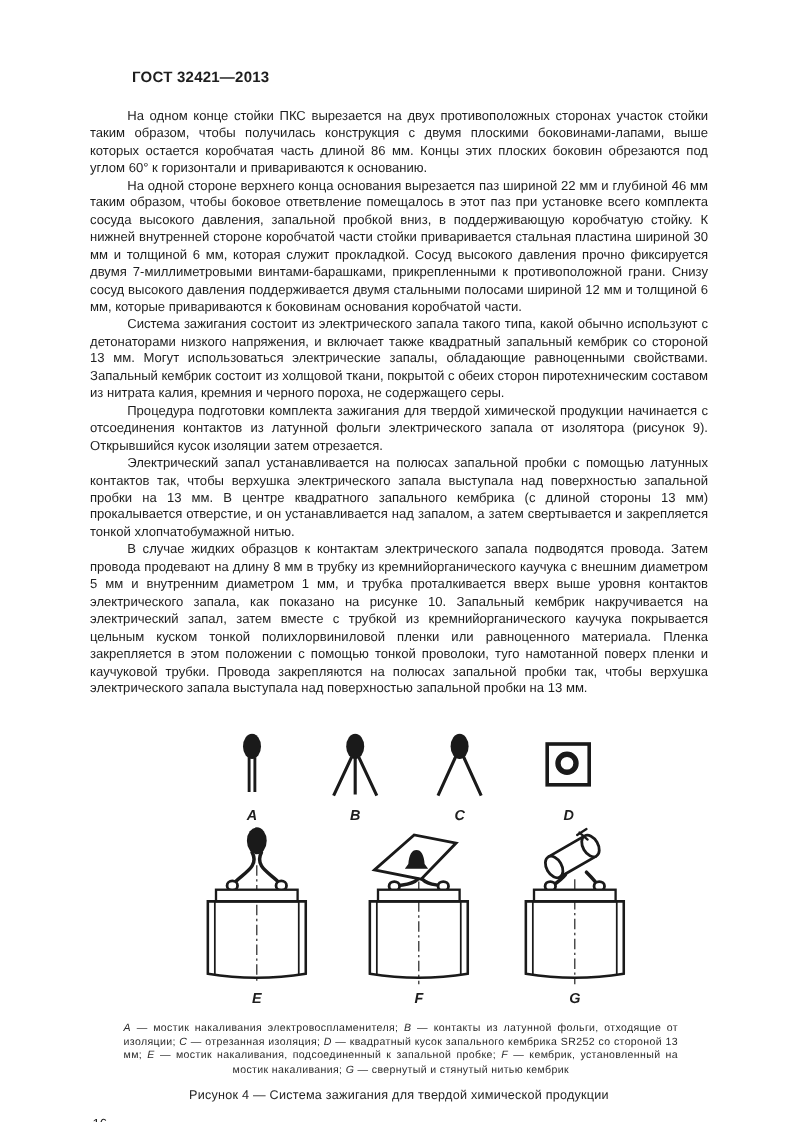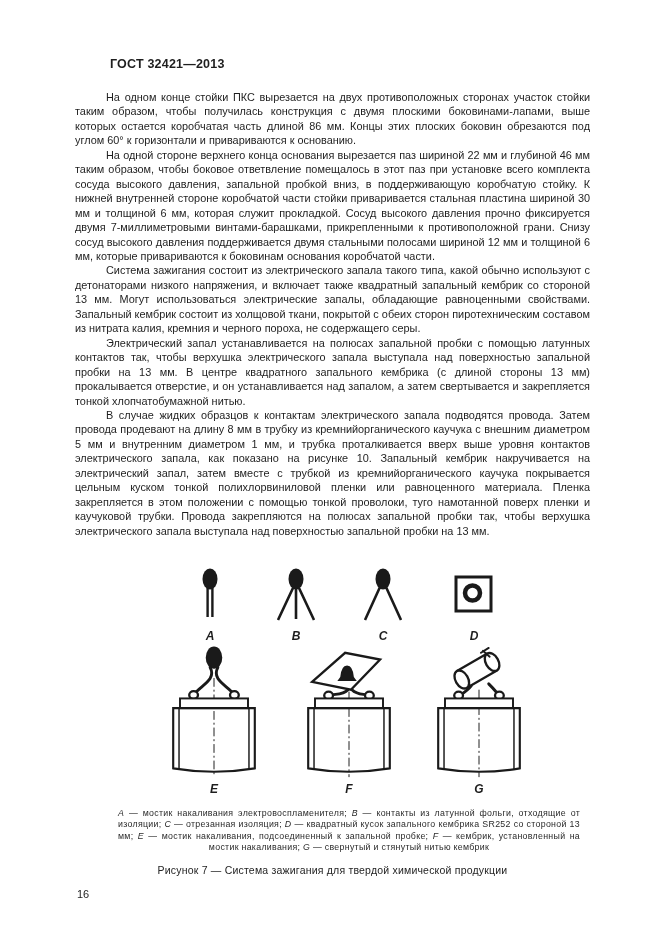--- a/index.html
+++ b/index.html
@@ -16,21 +16,21 @@
   .body-text{margin-top:19px;font-size:10.9px;line-height:14.45px;text-align:justify;}
   .body-text p{margin:0;text-indent:31px;}
   .figures{position:relative;height:232px;margin-top:30px;}
   .fig-item{position:absolute;display:flex;flex-direction:column;align-items:center;}
   .fig-label{
     font-size:12px;font-weight:bold;font-style:italic;
     margin-top:4px;line-height:12px;
   }
   .row2 .fig-label{margin-top:2px;}
   .caption{
-    margin:8px 0 0 43px;width:462px;
+    margin:8px 0 0 28px;width:462px;
     font-size:8.8px;line-height:11.4px;letter-spacing:.3px;
     text-align:justify;text-align-last:center;
     color:#2a2a2a;
   }
   .caption i{font-style:italic;}
   .fig-title{
     margin-top:10px;text-align:center;font-size:10.5px;letter-spacing:.2px;color:#242424;
   }
   .page-number{margin-top:12px;margin-left:2px;font-size:11px;}
   svg{display:block;}
@@ -39,20 +39,21 @@
 <body>
 
 <div class="page">
 
   <p class="doc-header">ГОСТ 32421—2013</p>
 
   <div class="body-text">
     <p>На одном конце стойки ПКС вырезается на двух противоположных сторонах участок стойки таким образом, чтобы получилась конструкция с двумя плоскими боковинами-лапами, выше которых остается коробчатая часть длиной 86 мм. Концы этих плоских боковин обрезаются под углом 60° к горизонтали и привариваются к основанию.</p>
     <p>На одной стороне верхнего конца основания вырезается паз шириной 22 мм и глубиной 46 мм таким образом, чтобы боковое ответвление помещалось в этот паз при установке всего комплекта сосуда высокого давления, запальной пробкой вниз, в поддерживающую коробчатую стойку. К нижней внутренней стороне коробчатой части стойки приваривается стальная пластина шириной 30 мм и толщиной 6 мм, которая служит прокладкой. Сосуд высокого давления прочно фиксируется двумя 7-миллиметровыми винтами-барашками, прикрепленными к противоположной грани. Снизу сосуд высокого давления поддерживается двумя стальными полосами шириной 12 мм и толщиной 6 мм, которые привариваются к боковинам основания коробчатой части.</p>
     <p>Система зажигания состоит из электрического запала такого типа, какой обычно используют с детонаторами низкого напряжения, и включает также квадратный запальный кембрик со стороной 13 мм. Могут использоваться электрические запалы, обладающие равноценными свойствами. Запальный кембрик состоит из холщовой ткани, покрытой с обеих сторон пиротехническим составом из нитрата калия, кремния и черного пороха, не содержащего серы.</p>
+    <p>Процедура подготовки комплекта зажигания для твердой химической продукции начинается с отсоединения контактов из латунной фольги электрического запала от изолятора (рисунок 9). Открывшийся кусок изоляции затем отрезается.</p>
     <p>Электрический запал устанавливается на полюсах запальной пробки с помощью латунных контактов так, чтобы верхушка электрического запала выступала над поверхностью запальной пробки на 13 мм. В центре квадратного запального кембрика (с длиной стороны 13 мм) прокалывается отверстие, и он устанавливается над запалом, а затем свертывается и закрепляется тонкой хлопчатобумажной нитью.</p>
     <p>В случае жидких образцов к контактам электрического запала подводятся провода. Затем провода продевают на длину 8 мм в трубку из кремнийорганического каучука с внешним диаметром 5 мм и внутренним диаметром 1 мм, и трубка проталкивается вверх выше уровня контактов электрического запала, как показано на рисунке 10. Запальный кембрик накручивается на электрический запал, затем вместе с трубкой из кремнийорганического каучука покрывается цельным куском тонкой полихлорвиниловой пленки или равноценного материала. Пленка закрепляется в этом положении с помощью тонкой проволоки, туго намотанной поверх пленки и каучуковой трубки. Провода закрепляются на полюсах запальной пробки так, чтобы верхушка электрического запала выступала над поверхностью запальной пробки на 13 мм.</p>
   </div>
 
   <div class="figures">
 
     <div class="fig-item" style="left:110px;top:0;">
       <svg width="50" height="58" viewBox="0 0 50 58">
         <ellipse cx="25" cy="11" rx="7.5" ry="10.5" fill="#1a1a1a"></ellipse>
         <path d="M22.6,20 V49 M27.4,20 V49" stroke="#1a1a1a" stroke-width="2.4" fill="none"></path>
@@ -132,17 +133,17 @@
         <rect x="15" y="55" width="70" height="10" fill="#ffffff" stroke="#1a1a1a" stroke-width="2"></rect>
         <path d="M8,65 L8,127 Q50,134 92,127 L92,65 Z" fill="none" stroke="#1a1a1a" stroke-width="2.2"></path>
         <path d="M14,65 V128 M86,65 V128" stroke="#1a1a1a" stroke-width="1.5" fill="none"></path>
       </svg>
       <span class="fig-label">G</span>
     </div>
   </div>
 
   <p class="caption"><i>A</i><span> — мостик накаливания электровоспламенителя; </span><i>B</i><span> — контакты из латунной фольги, отходящие от изоляции; </span><i>C</i><span> — отрезанная изоляция; </span><i>D</i><span> — квадратный кусок запального кембрика SR252 со стороной 13 мм; </span><i>E</i><span> — мостик накаливания, подсоединенный к запальной пробке; </span><i>F</i><span> — кембрик, установленный на мостик накаливания; </span><i>G</i><span> — свернутый и стянутый нитью кембрик</span></p>
 
-  <p class="fig-title">Рисунок 7 — Система зажигания для твердой химической продукции</p>
+  <p class="fig-title">Рисунок 4 — Система зажигания для твердой химической продукции</p>
 
   <p class="page-number">16</p>
 
 </div>
 
 </body></html>

